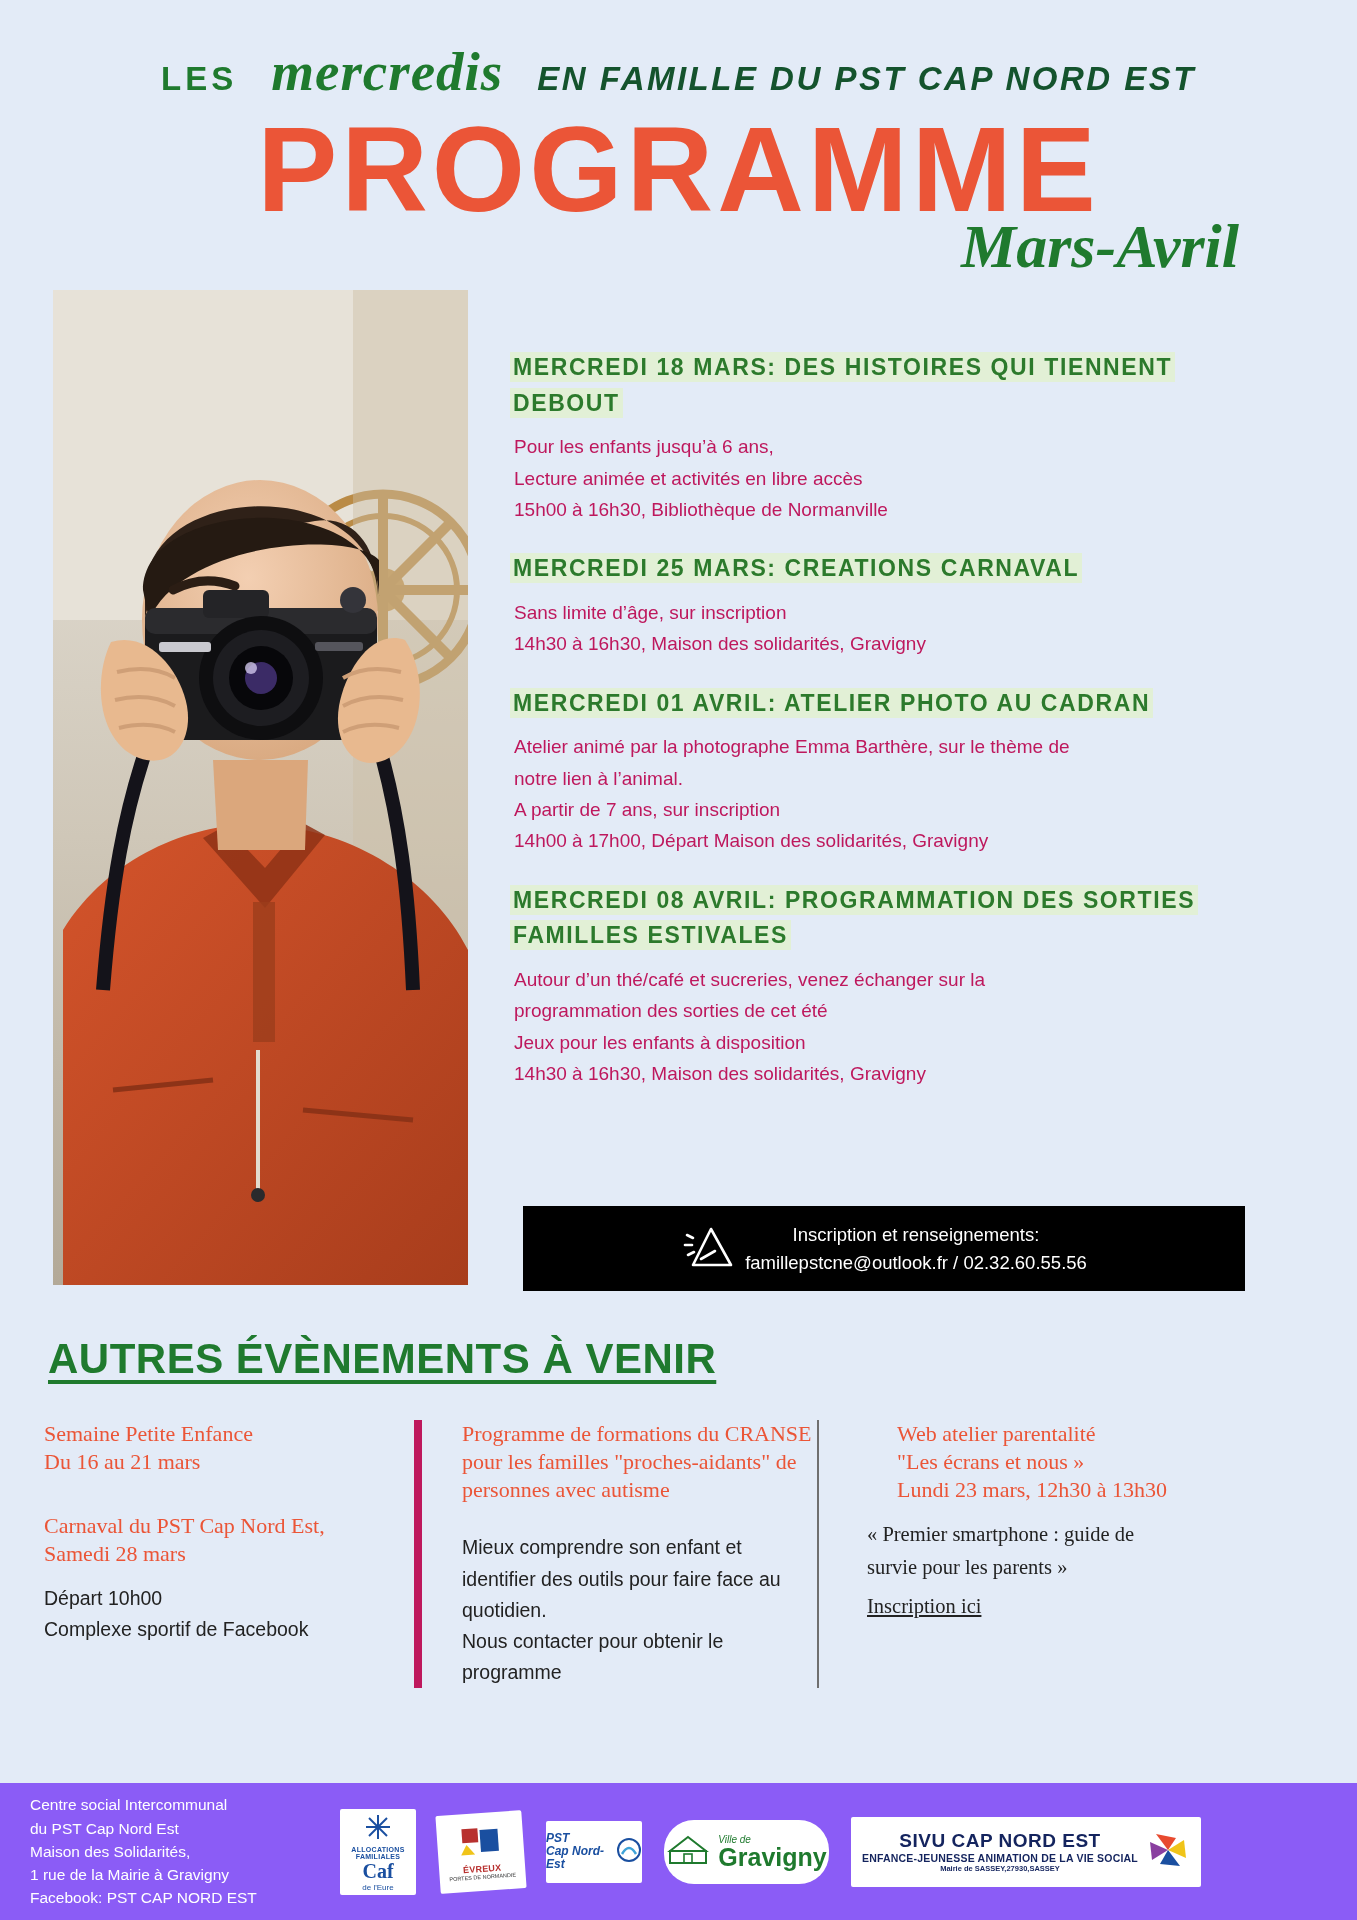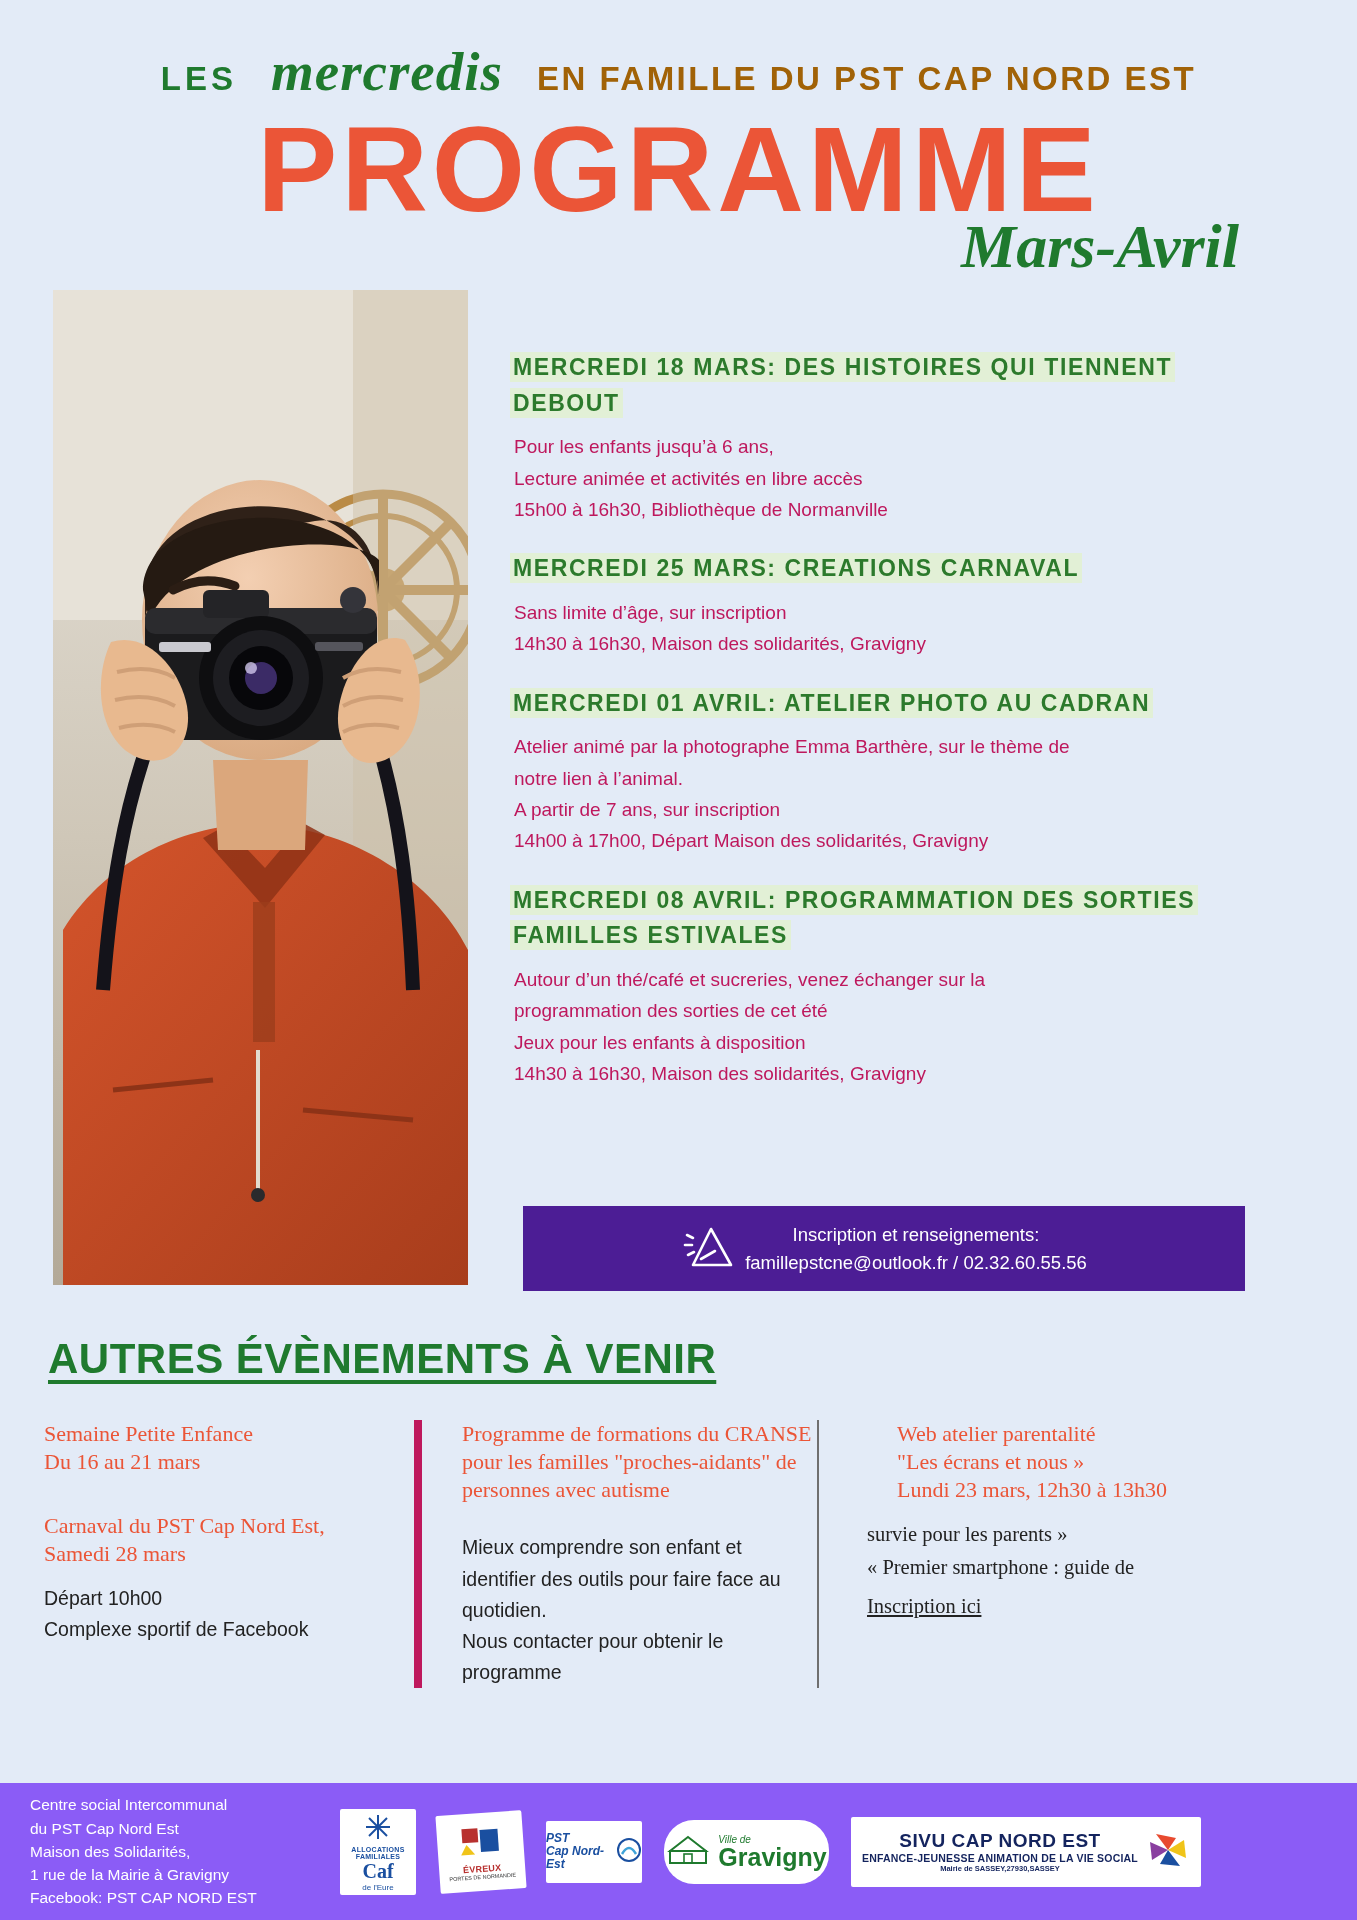--- a/index.html
+++ b/index.html
@@ -38,22 +38,23 @@
     font-style: italic;
     font-weight: bold;
     color: #1f7a2e;
     font-family: "Liberation Serif", serif;
     letter-spacing: 1px;
   }
   .enfamille {
     font-size: 33px;
     font-weight: bold;
     letter-spacing: 2.5px;
-    color: #a16207;
+    color: #14532d;
     font-family: "Liberation Sans", sans-serif;
+    font-style: italic;
   }
   .programme {
     font-size: 120px;
     font-weight: bold;
     letter-spacing: 4px;
     color: #eb5537;
     line-height: 1.0;
     margin-top: 6px;
     font-family: "Liberation Sans", sans-serif;
   }
@@ -109,21 +110,21 @@
   }
   .ev-body div { white-space: nowrap; }
 
   
   .contact {
     position: absolute;
     left: 523px;
     top: 1206px;
     width: 722px;
     height: 85px;
-    background: #4c1d95;
+    background: #000000;
     display: flex;
     align-items: center;
     justify-content: center;
     gap: 8px;
   }
   .contact-text {
     color: #ffffff;
     font-size: 18.5px;
     line-height: 1.5;
     text-align: center;
@@ -410,22 +411,22 @@
     <div class="col-sub">identifier des outils pour faire face au</div>
     <div class="col-sub">quotidien.</div>
     <div class="col-sub">Nous contacter pour obtenir le</div>
     <div class="col-sub">programme</div>
   </div>
 
   <div class="col col3">
     <div class="col-head c3" style="white-space:pre-line">Web atelier parentalité
 "Les écrans et nous »
 Lundi 23 mars, 12h30 à 13h30</div>
+    <div class="col-sub serif">« Premier smartphone : guide de</div>
     <div class="col-sub serif">survie pour les parents »</div>
-    <div class="col-sub serif">« Premier smartphone : guide de</div>
     <div class="col-sub serif link-ul" style="display:inline-block;margin-top:6px">Inscription ici</div>
   </div>
 
 </div>
 
 <div class="footer">
   <div class="footer-text" style="white-space:pre-line">Centre social Intercommunal
 du PST Cap Nord Est
 Maison des Solidarités,
 1 rue de la Mairie à Gravigny

